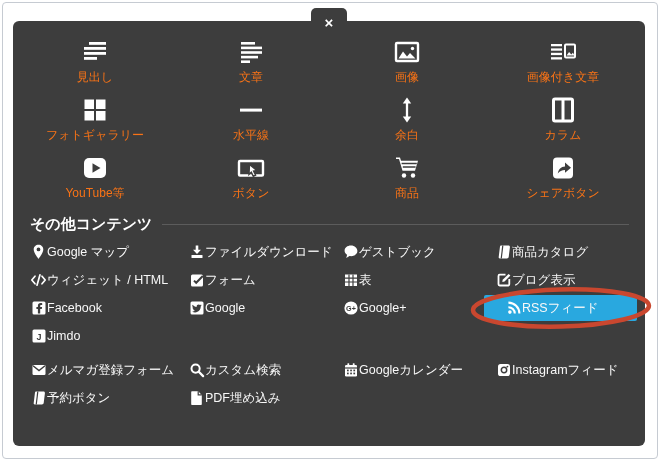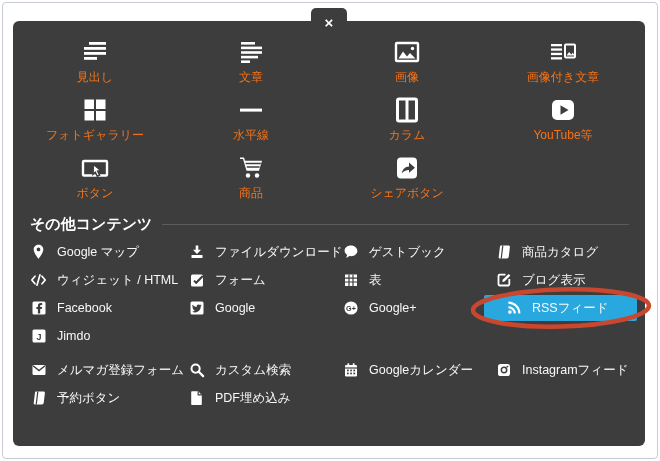--- a/index.html
+++ b/index.html
@@ -41,21 +41,21 @@
   }
   .section-header .stitle{font-size:15px;font-weight:bold;color:#ffffff;white-space:nowrap;}
   .section-header .sline{flex:1;height:1px;background:#5c5c5c;margin-left:10px;}
   .section-header.second{margin-top:12px;}
   
   .list{
     display:grid;grid-template-columns:158px 154px 142px 1fr;
     padding:0 8px 0 7px;margin-top:6px;
   }
   .list .item{
-    height:28px;display:flex;align-items:center;gap:10px;
+    height:28px;display:flex;align-items:center;
     padding-left:10px;box-sizing:border-box;cursor:pointer;white-space:nowrap;
     position:relative;
   }
   .list .item:nth-child(4n){padding-left:21px;}
   .list .item .ilabel{font-size:12.5px;color:#f8f8f8;}
   .list .item .iicon{width:17px;height:16px;display:flex;align-items:center;justify-content:center;flex:0 0 17px;}
   .list .item.highlighted{
     margin-left:10px;border-radius:2px;height:26px;align-self:center;
   }
   .annotation-svg{
@@ -134,20 +134,30 @@
         </span>
         <span class="tlabel">フォトギャラリー</span>
       </div>
       <div class="tile">
         <span class="ticon">
           <svg width="28" height="28" viewBox="0 0 28 28" fill="#fff">
     <rect x="3" y="12.6" width="22" height="3"></rect>
           </svg>
         </span>
         <span class="tlabel">水平線</span>
+      </div>
+      <div class="tile">
+        <span class="ticon">
+          <svg width="28" height="28" viewBox="0 0 28 28">
+    <line x1="14" y1="6" x2="14" y2="22" stroke="#fff" stroke-width="2.3"></line>
+    <path d="M14 1.5l-4.2 6h8.4z" fill="#fff"></path>
+            <path d="M14 26.5l-4.2-6h8.4z" fill="#fff"></path>
+          </svg>
+        </span>
+        <span class="tlabel">余白</span>
       </div>
       <div class="tile">
         <span class="ticon">
           <svg width="28" height="28" viewBox="0 0 28 28">
     <rect x="4.5" y="3" width="19" height="22" rx="1.5" fill="none" stroke="#fff" stroke-width="3"></rect>
     <line x1="14" y1="3" x2="14" y2="25" stroke="#fff" stroke-width="3"></line>
           </svg>
         </span>
         <span class="tlabel">カラム</span>
       </div>

